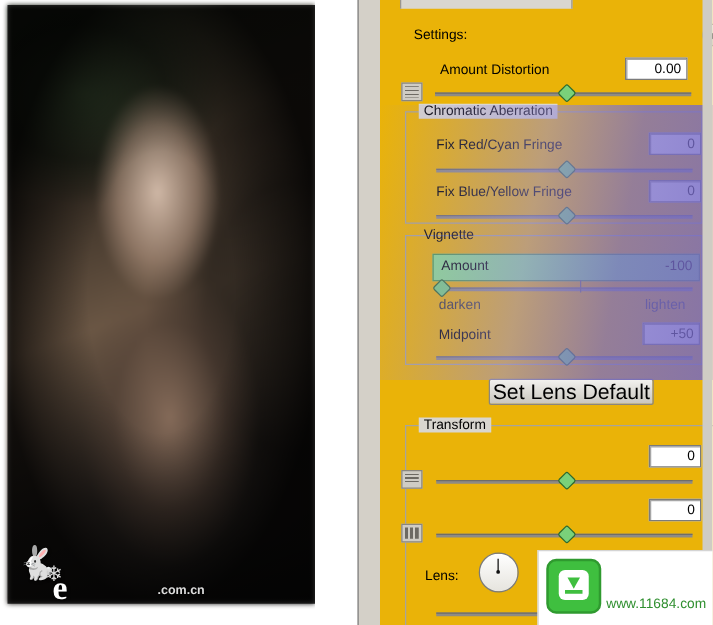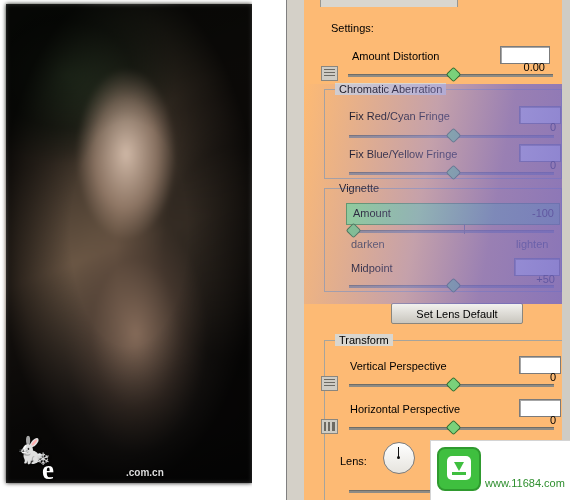--- a/index.html
+++ b/index.html
@@ -64,21 +64,21 @@
     text-shadow:1px 1px 2px rgba(0,0,0,0.7);line-height:26px;
   }
   .butterfly2{
     position:absolute;left:22px;top:-4px;font-size:17px;color:#dadada;
     text-shadow:1px 1px 2px rgba(0,0,0,0.7);line-height:17px;
   }
 
   
   .panel{
     position:absolute;left:304px;top:0;width:266px;height:500px;
-    background:#fdba74;
+    background:#eab308;
     font-size:11px;color:#000;
   }
   .panel-top-tab{
     position:absolute;left:16px;top:-8px;width:136px;height:14px;
     background:#d9d6cf;border:1px solid #9a968e;border-bottom:none;
   }
   .panel-inner{
     position:absolute;left:0;top:0;width:266px;height:500px;
   }
 
@@ -125,21 +125,21 @@
   }
   .slider-thumb{
     position:absolute;width:9px;height:9px;
     background:#7ad17a;border:1px solid #2f6b2f;border-radius:2px;
     transform:rotate(45deg);
   }
   .numbox{
     position:absolute;width:48px;height:16px;background:#ffffff;border:1px solid #7b7b7b;
     box-shadow:inset 1px 1px 0 #a6a6a6;
   }
-  .numbox span{position:absolute;right:4px;top:14px;font-size:11px;}
+  .numbox span{position:absolute;right:4px;top:2px;font-size:11px;}
 
   
   .ico-box{
     position:absolute;width:15px;height:13px;background:#cfccc4;border:1px solid #8a867e;
   }
   .ico-lines{position:absolute;left:2px;top:2px;width:11px;height:9px;
     background:repeating-linear-gradient(#6d6a63 0 1px, transparent 1px 3px);}
   .ico-bars{position:absolute;left:2px;top:2px;width:11px;height:9px;
     background:linear-gradient(90deg,#6d6a63 0 2px,transparent 2px 4px,#6d6a63 4px 6px,transparent 6px 8px,#6d6a63 8px 10px);}
 
@@ -149,21 +149,21 @@
   }
   .hl-label{position:absolute;left:6px;top:3px;font-size:11px;color:#000;}
   .hl-val{position:absolute;right:5px;top:3px;font-size:11px;color:#000;}
 
   .endlabel{position:absolute;font-size:11px;color:#3a3a3a;}
 
   
   .btn{
     position:absolute;background:linear-gradient(#f2f1ee,#c9c6be);
     border:1px solid #8a867e;border-radius:2px;
-    display:flex;align-items:center;justify-content:center;font-size:11px;color:#000;
+    display:flex;align-items:center;justify-content:center;font-size:17px;color:#000;
   }
 
   
   .dial{
     position:absolute;width:30px;height:30px;border-radius:50%;
     background:linear-gradient(#ffffff,#e6e4de);border:1px solid #7b7b7b;
   }
   .dial-hand{
     position:absolute;left:14px;top:4px;width:1px;height:11px;background:#111;
   }
@@ -273,31 +273,29 @@
       <div class="slider-thumb" style="left:144px;top:280px;"></div>
 
       <div class="btn" style="left:87px;top:303px;width:130px;height:19px;">
         <span>Set Lens Default</span>
       </div>
 
       <div class="group" style="left:20px;top:340px;width:246px;height:160px;">
         <div class="group-title">Transform</div>
       </div>
 
-      <div class="lbl" style="position:absolute;left:46px;top:360px;">Vertical Perspective</div>
       <div class="numbox" style="left:215px;top:356px;width:40px;">
         <span>0</span>
       </div>
       <div class="ico-box" style="left:17px;top:376px;">
           <div class="ico-lines"></div>
         </div>
       <div class="slider-track" style="left:45px;top:384px;width:205px;"></div>
       <div class="slider-thumb" style="left:144px;top:379px;"></div>
 
-      <div class="lbl" style="position:absolute;left:46px;top:403px;">Horizontal Perspective</div>
       <div class="numbox" style="left:215px;top:399px;width:40px;">
         <span>0</span>
       </div>
       <div class="ico-box" style="left:17px;top:419px;">
           <div class="ico-bars"></div>
         </div>
       <div class="slider-track" style="left:45px;top:427px;width:205px;"></div>
       <div class="slider-thumb" style="left:144px;top:422px;"></div>
 
       <div class="lbl" style="position:absolute;left:36px;top:455px;">Lens:</div>

